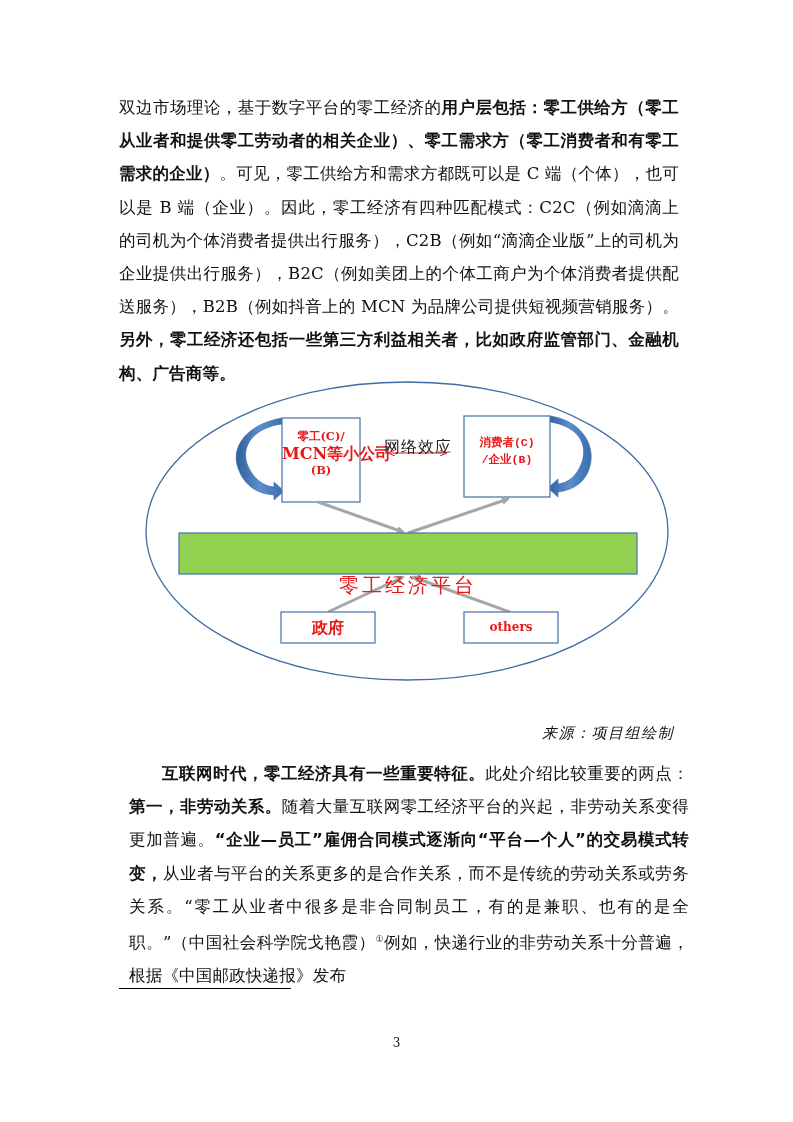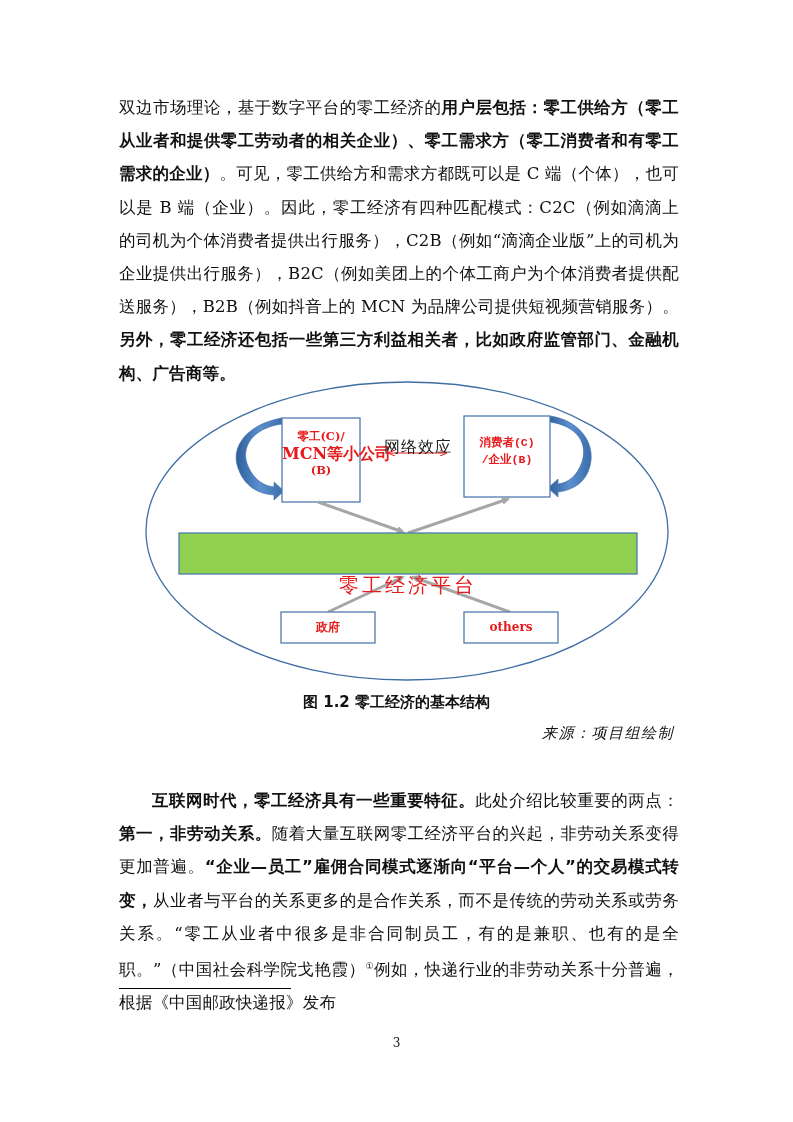--- a/index.html
+++ b/index.html
@@ -3,21 +3,21 @@
 <meta charset="utf-8">
 <style>
   html, body { margin: 0; padding: 0; background: #ffffff; }
   body { width: 793px; height: 1122px; position: relative; overflow: hidden;
          font-family: "DejaVu Serif", "Liberation Serif", serif; color: #111; }
   .page { position: absolute; left: 0; top: 0; width: 793px; height: 862px; background: #fff; }
   .para { position: absolute; left: 119px; width: 560px; font-size: 16.5px;
           line-height: 33.2px; text-align: justify; letter-spacing: 0.2px; margin: 0; }
   .para .b { font-weight: bold; font-family: "DejaVu Sans", "Liberation Sans", sans-serif; }
   .p1 { top: 91px; }
-  .p2 { top: 784px; text-indent: 33px; }
+  .p2 { top: 757px; text-indent: 33px; margin-left: 10px; }
   .figure { position: absolute; left: 12px; top: 0; width: 793px; height: 700px; pointer-events: none; padding-left: 24px; }
   .figure svg { position: absolute; left: 0; top: 0; }
   .dlabel { position: absolute; text-align: center; color: #e8191b; font-weight: bold;
             font-family: "DejaVu Serif", "Liberation Serif", serif; pointer-events: auto; }
   .caption { position: absolute; top: 693px; left: 0; width: 793px; text-align: center;
              font-size: 15px; font-weight: bold; font-family: "DejaVu Sans", "Liberation Sans", sans-serif; }
   .source { position: absolute; top: 724px; right: 119px; font-size: 15px; font-style: italic;
             letter-spacing: 1.5px; }
   .fn-rule { position: absolute; left: 119px; top: 988px; width: 172px; height: 1px; background: #000; }
   .footnote { position: absolute; left: 119px; top: 995px; width: 560px; font-size: 11px;
@@ -85,25 +85,24 @@
 
     <div class="dlabel" style="left:452px; top:434px; width:86px; font-size:11.5px; line-height:17px;font-family:Liberation Mono, monospace;">
       <div>消费者(C)</div>
       <div>/企业(B)</div>
     </div>
 
     <div class="dlabel" style="left:372px; top:437px; width:68px; font-size:16px; color:#222; font-weight:normal; letter-spacing:1px;">网络效应</div>
 
     <div class="dlabel" style="left:167px; top:538px; width:458px; font-size:20px; line-height:30px; font-weight:normal; letter-spacing:3px;margin-top:32px;">零工经济平台</div>
 
-    <div class="dlabel" style="left:269px; top:619px; width:94px; font-size:12px; line-height:17px;">政府</div>
+    <div class="dlabel" style="left:269px; top:619px; width:94px; font-size:16px; line-height:17px;">政府</div>
     <div class="dlabel" style="left:452px; top:619px; width:94px; font-size:12px; line-height:17px;">others</div>
   </div>
 
-  <div class="caption">图 1.2  零工经济的基本结构</div>
   <div class="source">来源：项目组绘制</div>
 
   <p class="para p2"><span class="b">互联网时代，零工经济具有一些重要特征。</span><span>此处介绍比较重要的两点：</span><span class="b">第一，非劳动关系。</span><span>随着大量互联网零工经济平台的兴起，非劳动关系变得更加普遍。</span><span class="b">“企业—员工”雇佣合同模式逐渐向“平台—个人”的交易模式转变，</span><span>从业者与平台的关系更多的是合作关系，而不是传统的劳动关系或劳务关系。“零工从业者中很多是非合同制员工，有的是兼职、也有的是全职。”（中国社会科学院戈艳霞）</span><sup class="ref">①</sup><span>例如，快递行业的非劳动关系十分普遍，根据《中国邮政快递报》发布</span></p>
 
   <div class="fn-rule"></div>
   <div class="footnote">
   </div>
 
   <div class="page-num">3</div>
 </div>

